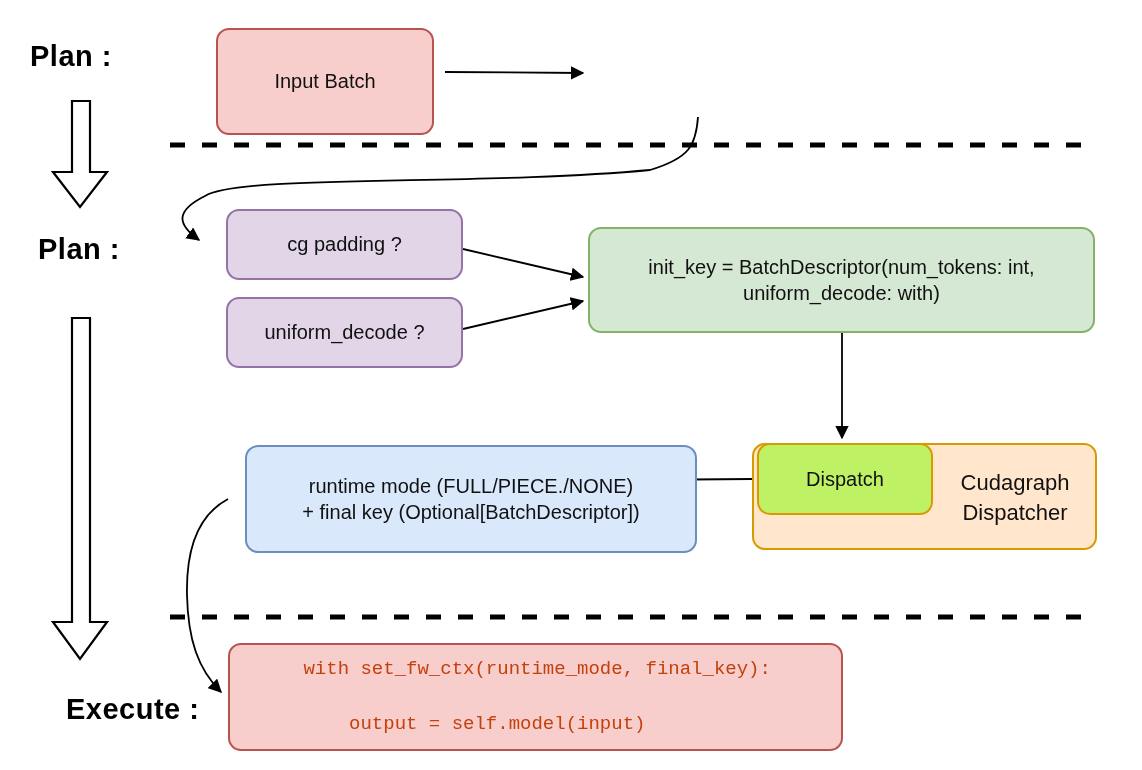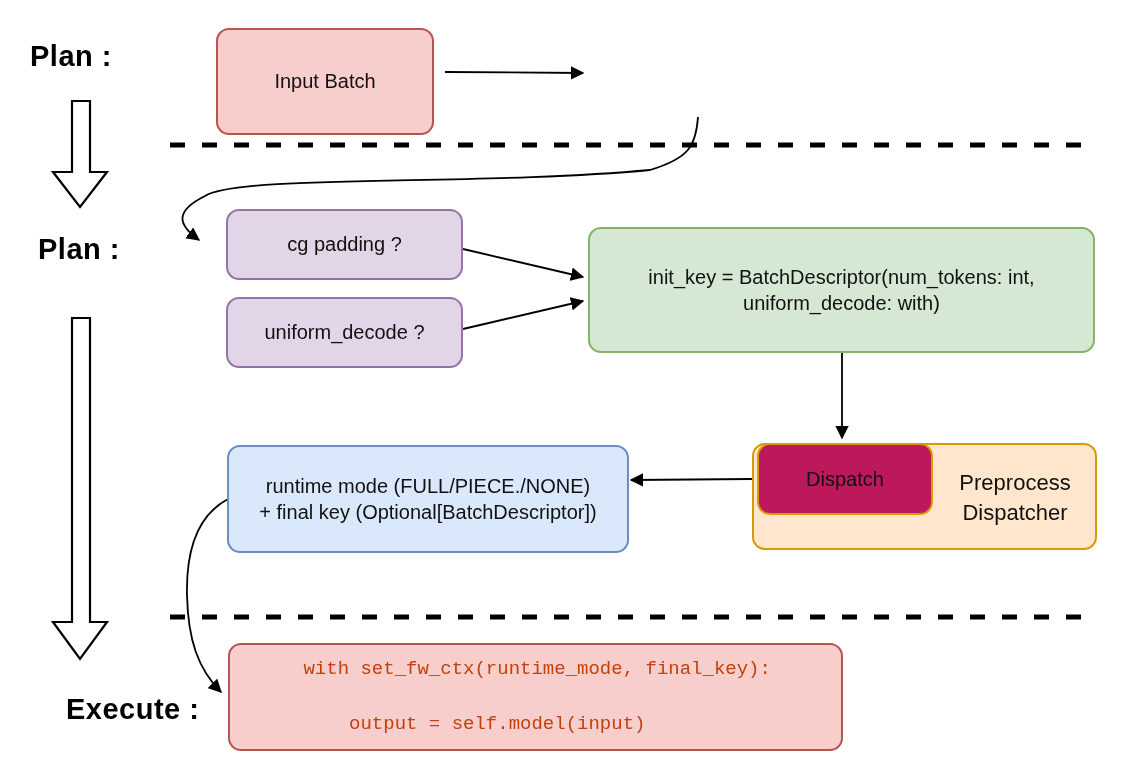--- a/index.html
+++ b/index.html
@@ -12,21 +12,21 @@
         text-align:center;color:#111;line-height:1.32;}
   .seclabel{position:absolute;font-weight:bold;font-size:29px;color:#000;
             white-space:nowrap;letter-spacing:0.5px;}
   .node .inner{width:100%;}
   
   .n-red    {background:#f8cecc;border:2px solid #b85450;}
   .n-yellow {background:#fff2cc;border:2px solid #d6b656;}
   .n-purple {background:#e1d5e7;border:2px solid #9673a6;}
   .n-green  {background:#d5e8d4;border:2px solid #82b366;}
   .n-orange {background:#ffe6cc;border:2px solid #d79b00;}
-  .n-orange-dark{background:#be185d;border:2px solid #d79b00;}
+  .n-orange-dark{background:#bef264;border:2px solid #d79b00;}
   .n-blue   {background:#dae8fc;border:2px solid #6c8ebf;}
   .fs20{font-size:20px;}
   .fs22{font-size:22px;}
   .codebox{justify-content:flex-start;align-items:center;}
   .code{font-family:"Liberation Mono","DejaVu Sans Mono",monospace;
         font-size:19px;color:#c2410c;white-space:pre;text-align:left;
         line-height:1.45;padding-left:5px;}
 </style>
 </head>
 <body>
@@ -71,39 +71,39 @@
 
 
   <div class="node n-purple fs20" style="left:226px;top:209px;width:237px;height:71px;">
     <span class="inner">cg padding ?</span>
   </div>
 
   <div class="node n-purple fs20" style="left:226px;top:297px;width:237px;height:71px;">
     <span class="inner">uniform_decode ?</span>
   </div>
 
-  <div class="node n-green fs20" style="left:588px;top:227px;width:507px;height:126px;">
+  <div class="node n-green fs20" style="left:588px;top:227px;width:507px;height:106px;">
     <span class="inner">
       <span>init_key = BatchDescriptor(num_tokens: int,</span><br>
       <span>uniform_decode: with)</span>
     </span>
   </div>
 
   <div class="node n-orange" style="left:752px;top:443px;width:345px;height:107px;"></div>
   <div class="node n-orange-dark fs20" style="left:757px;top:443px;width:176px;height:72px;">
     <span class="inner">Dispatch</span>
   </div>
   <div class="node fs22" style="left:935px;top:455px;width:160px;height:85px;border:none;background:transparent;">
     <span class="inner">
-      <span>Preprocess</span><br>
+      <span>Cudagraph</span><br>
       <span>Dispatcher</span>
     </span>
   </div>
 
-  <div class="node n-blue fs20" style="left:227px;top:445px;width:402px;height:108px;">
+  <div class="node n-blue fs20" style="left:245px;top:445px;width:452px;height:108px;">
     <span class="inner">
       <span>runtime mode (FULL/PIECE./NONE)</span><br>
       <span>+ final key (Optional[BatchDescriptor])</span>
     </span>
   </div>
 
   <div class="node n-red codebox" style="left:228px;top:643px;width:615px;height:108px;">
     <div class="code">
       <span>with set_fw_ctx(runtime_mode, final_key):</span><br>
       <span>    output = self.model(input)</span>

